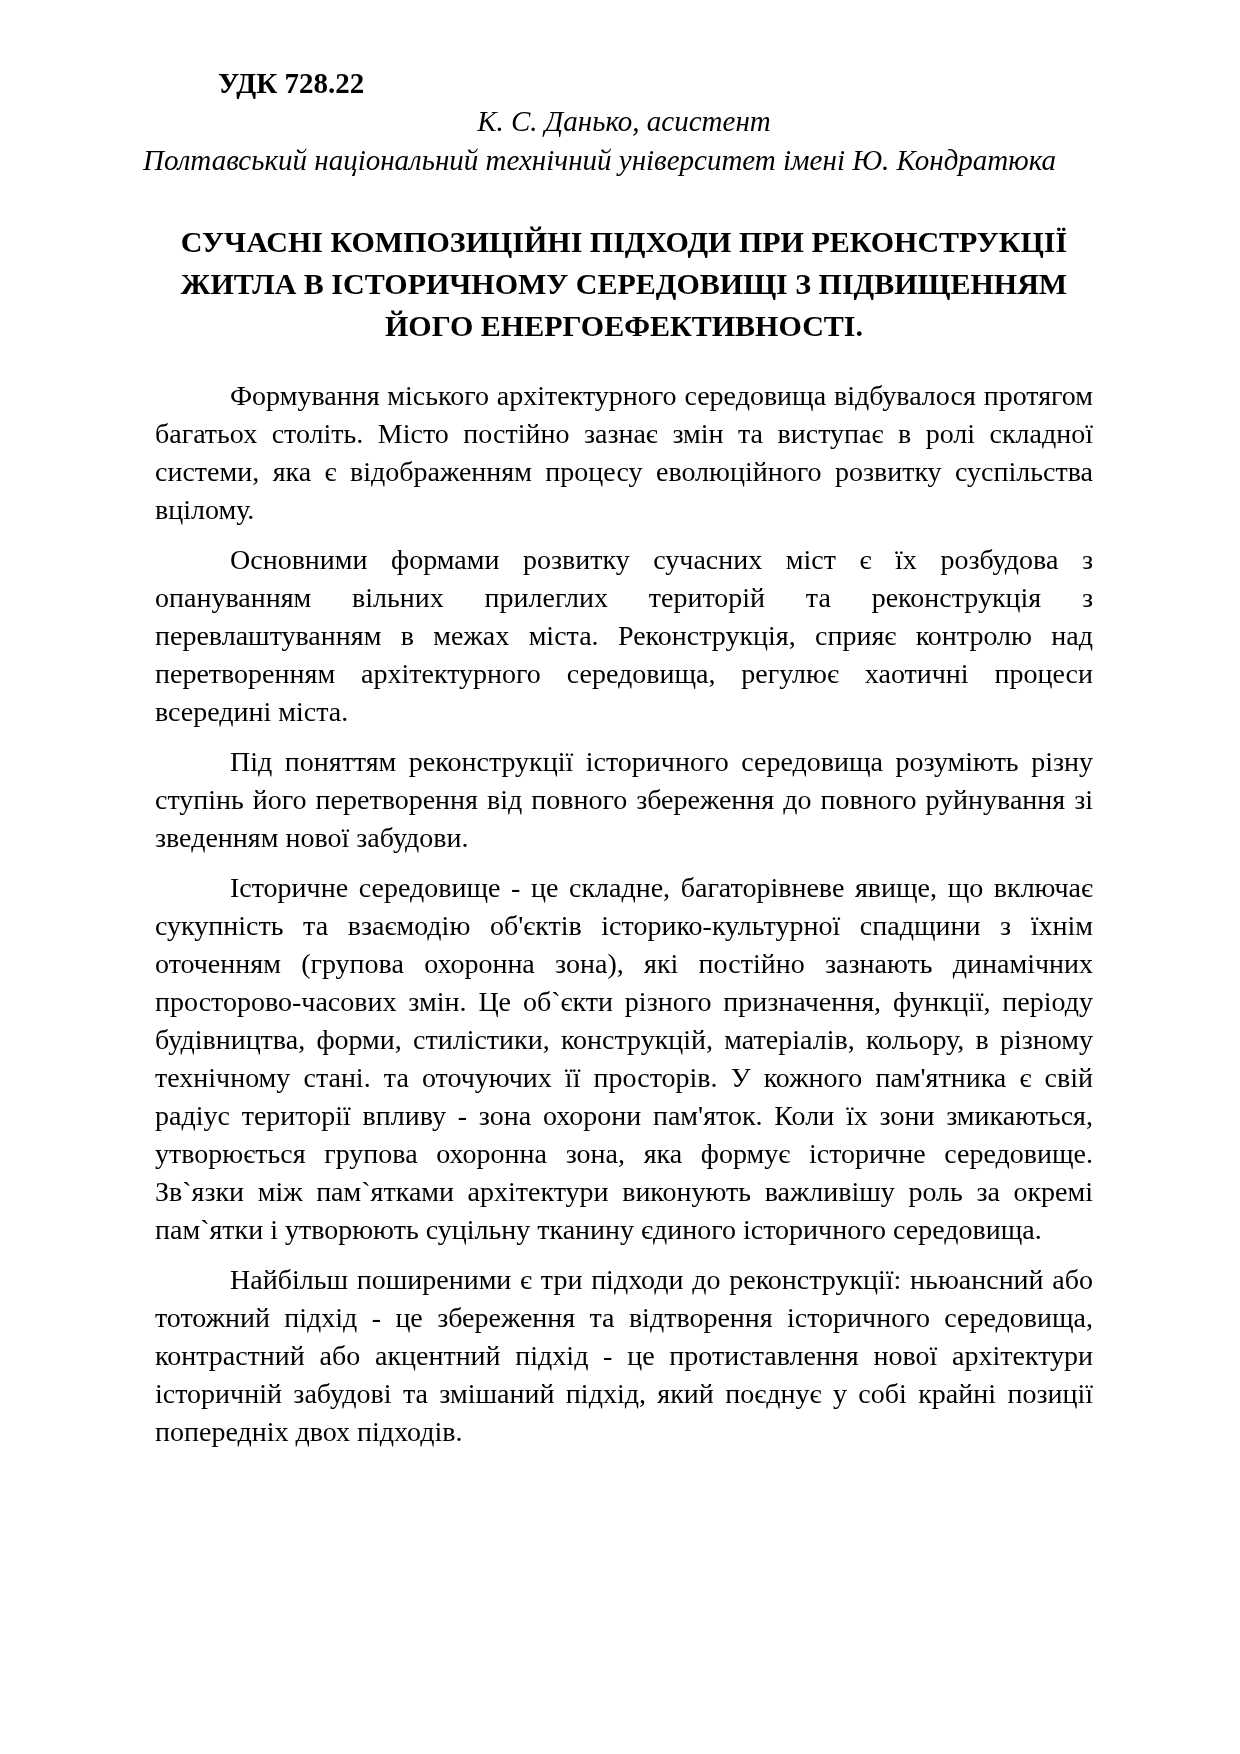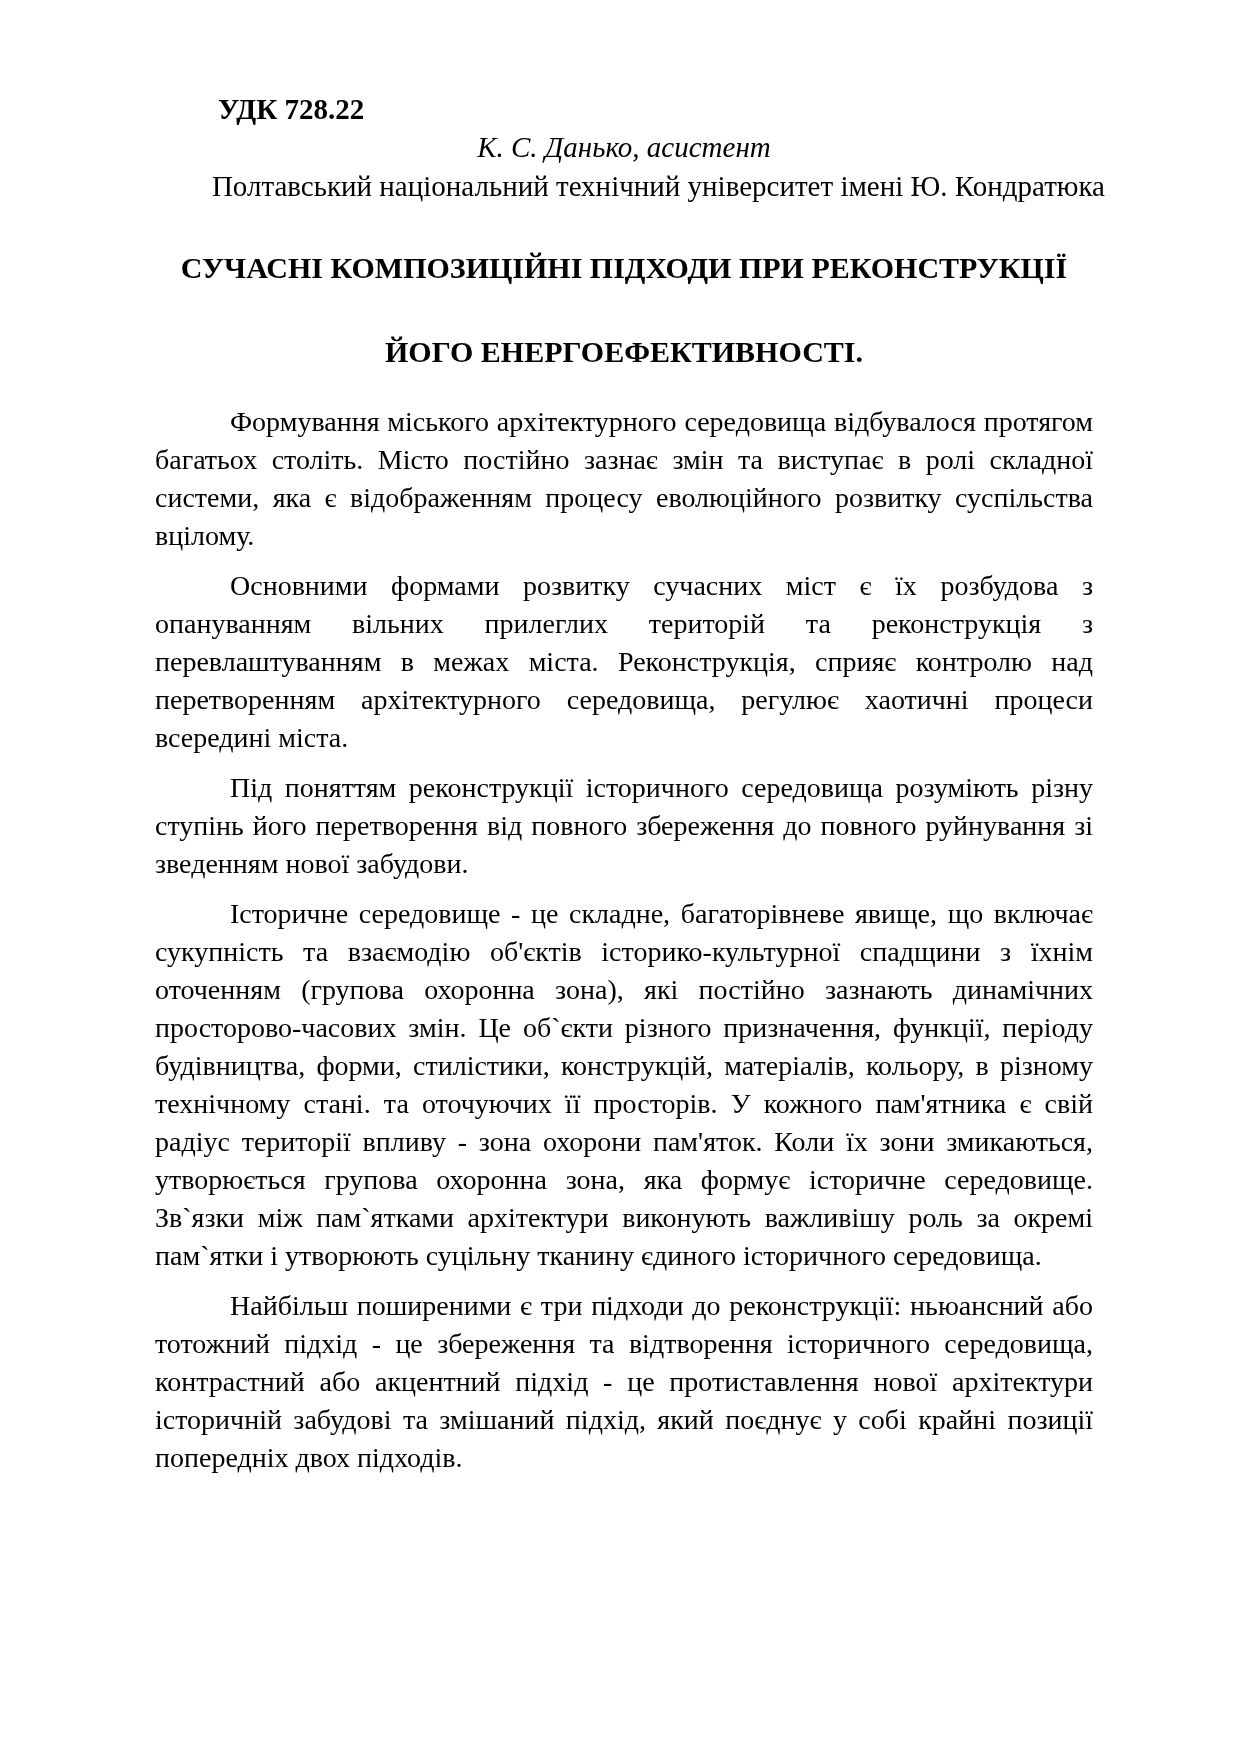--- a/index.html
+++ b/index.html
@@ -8,39 +8,39 @@
     background: #ffffff;
   }
   .page {
     position: relative;
     width: 1240px;
     height: 1754px;
     background: #ffffff;
     color: #000000;
     font-family: "Liberation Serif", "DejaVu Serif", serif;
     box-sizing: border-box;
-    padding: 90px 135px 0 143px;
+    padding: 64px 135px 0 143px;
     overflow: hidden;
   }
   .udc {
     font-weight: bold;
     font-size: 29px;
     line-height: 38px;
     text-indent: 75px;
   }
   .byline {
     font-style: italic;
     font-size: 29px;
     line-height: 38px;
     text-align: center;
   }
   .affiliation {
+    font-style: italic;
     font-size: 29px;
     line-height: 40px;
-    text-align: right;
   }
   .title {
     margin: 41px 0 4px 0;
     font-weight: bold;
     font-size: 30px;
     line-height: 42px;
     text-align: center;
   }
   .body-text {
     margin-top: 30px;
@@ -57,21 +57,21 @@
 <body>
 
 <div class="page">
 
   <div class="udc">УДК 728.22</div>
 
   <div class="byline">К. С. Данько, асистент</div>
 
   <div class="affiliation">Полтавський національний технічний університет імені Ю. Кондратюка</div>
 
-  <h1 class="title"><span>СУЧАСНІ КОМПОЗИЦІЙНІ ПІДХОДИ ПРИ РЕКОНСТРУКЦІЇ</span><br><br><span>ЙОГО ЕНЕРГОЕФЕКТИВНОСТІ.</span></h1>
+  <h1 class="title"><span>СУЧАСНІ КОМПОЗИЦІЙНІ ПІДХОДИ ПРИ РЕКОНСТРУКЦІЇ</span><br><span>ЖИТЛА В ІСТОРИЧНОМУ СЕРЕДОВИЩІ З ПІДВИЩЕННЯМ</span><br><span>ЙОГО ЕНЕРГОЕФЕКТИВНОСТІ.</span></h1>
 
   <div class="body-text">
     <p>Формування міського архітектурного середовища відбувалося протягом багатьох століть. Місто постійно зазнає змін та виступає в ролі складної системи, яка є відображенням процесу еволюційного розвитку суспільства вцілому.</p>
     <p>Основними формами розвитку сучасних міст є їх розбудова з опануванням вільних прилеглих територій та реконструкція з перевлаштуванням в межах міста. Реконструкція, сприяє контролю над перетворенням архітектурного середовища, регулює хаотичні процеси всередині міста.</p>
     <p>Під поняттям реконструкції історичного середовища розуміють різну ступінь його перетворення від повного збереження до повного руйнування зі зведенням нової забудови.</p>
     <p>Історичне середовище - це складне, багаторівневе явище, що включає сукупність та взаємодію об'єктів історико-культурної спадщини з їхнім оточенням (групова охоронна зона), які постійно зазнають динамічних просторово-часових змін. Це об`єкти різного призначення, функції, періоду будівництва, форми, стилістики, конструкцій, матеріалів, кольору, в різному технічному стані. та оточуючих її просторів. У кожного пам'ятника є свій радіус території впливу - зона охорони пам'яток. Коли їх зони змикаються, утворюється групова охоронна зона, яка формує історичне середовище. Зв`язки між пам`ятками архітектури виконують важливішу роль за окремі пам`ятки і утворюють суцільну тканину єдиного історичного середовища.</p>
     <p>Найбільш поширеними є три підходи до реконструкції: ньюансний або тотожний підхід - це збереження та відтворення історичного середовища, контрастний або акцентний підхід - це протиставлення нової архітектури історичній забудові та змішаний підхід, який поєднує у собі крайні позиції попередніх двох підходів.</p>
   </div>
 
 </div>

